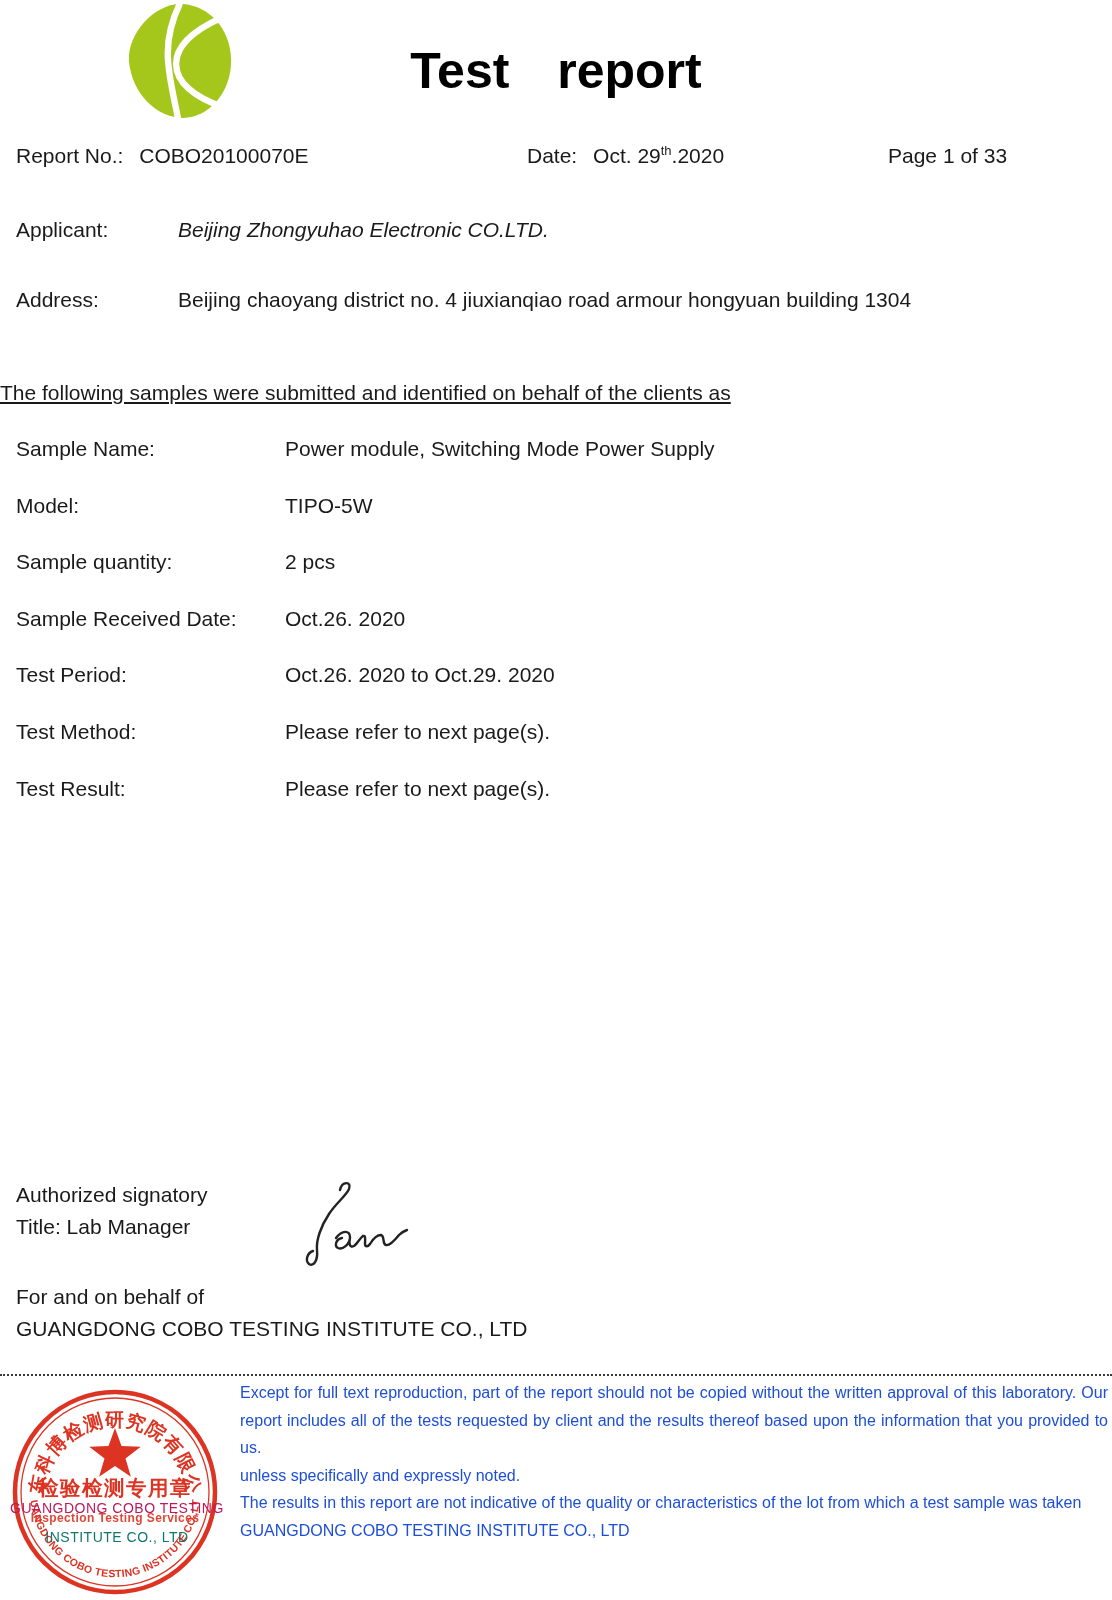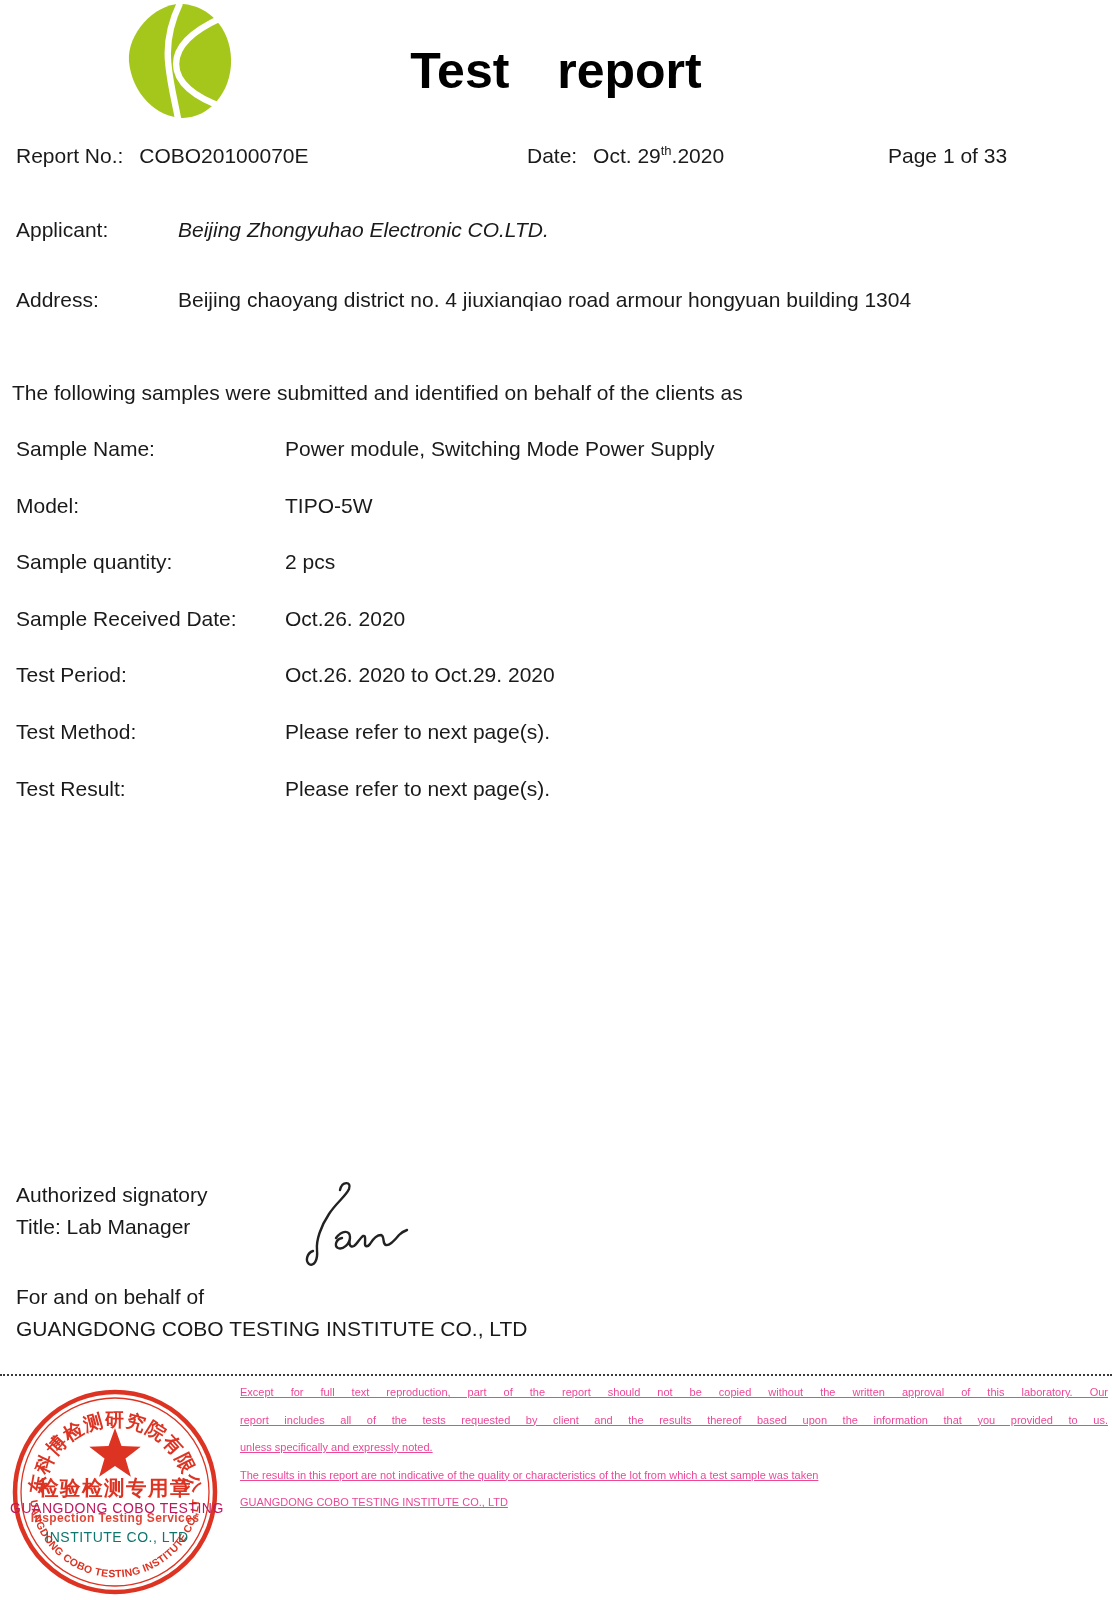--- a/index.html
+++ b/index.html
@@ -18,33 +18,33 @@
   .date-block{left:527px;top:0;}
   .page-info{left:888px;top:0;}
   sup.ord{font-size:13px;vertical-align:super;line-height:0;}
   .lbl{display:inline-block;}
   .val{display:inline-block;margin-left:10px;}
   
   .row-2col .c-label{position:absolute;left:16px;font-size:21px;}
   .row-2col .c-value{position:absolute;left:178px;font-size:21px;white-space:nowrap;}
   .applicant-row{top:218px;}
   .address-row{top:288px;}
-  .intro{left:12px;top:381px;font-size:21px;}
+  .intro{left:0;top:381px;font-size:21px;text-decoration:underline;}
   
   .s-label{position:absolute;left:16px;font-size:21px;white-space:nowrap;}
   .s-value{position:absolute;left:285px;font-size:21px;white-space:nowrap;}
   
   .auth-line{left:16px;top:1183px;font-size:21px;}
   .title-line{left:16px;top:1215px;font-size:21px;}
   .sig{left:288px;top:1178px;width:122px;height:100px;}
   .behalf-line{left:16px;top:1285px;font-size:21px;}
   .company-line{left:16px;top:1317px;font-size:21px;}
   
   .dotline{left:0;top:1374px;width:1112px;height:0;border-top:2px dotted #3a3a3a;}
-  .footer-text{left:240px;top:1379px;width:868px;font-size:11px;line-height:27.5px;color:#ec4899;text-decoration:underline;}
+  .footer-text{left:240px;top:1379px;width:868px;font-size:16px;line-height:27.5px;color:#1d4ed8;}
   .footer-text .fl{white-space:nowrap;}
   .footer-text .jst{white-space:normal;text-align:justify;text-align-last:justify;}
   .telrow{position:relative;white-space:nowrap;}
   .telrow .seg-tel{display:inline-block;width:247px;}
   .telrow .seg-fax{display:inline-block;width:308px;}
   
   .stamp-svg{left:5px;top:1382px;width:220px;height:220px;}
   .printed1{left:10px;top:1500px;width:214px;text-align:center;font-size:14px;color:#be185d;letter-spacing:0.5px;}
   .printed2{left:10px;top:1529px;width:214px;text-align:center;font-size:14px;color:#0f766e;letter-spacing:0.5px;}
   .nw{white-space:nowrap;}

